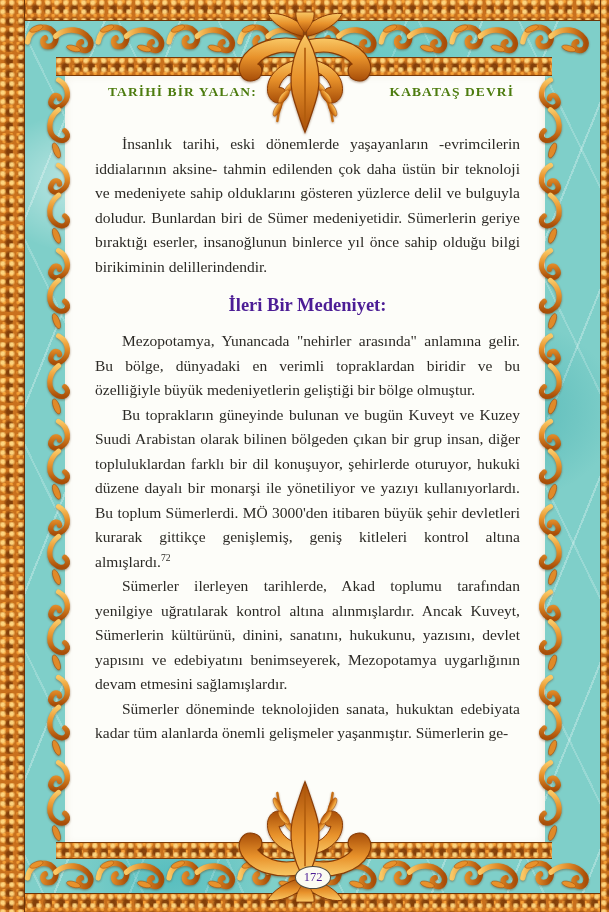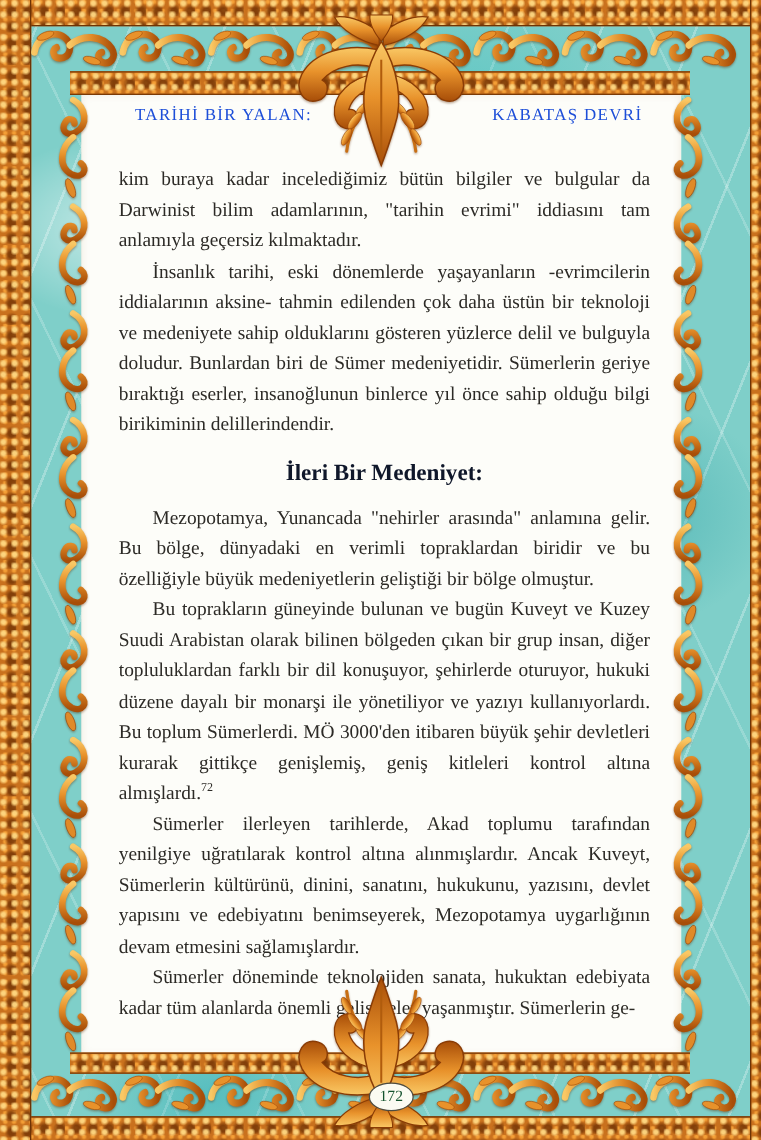--- a/index.html
+++ b/index.html
@@ -48,37 +48,37 @@
   .band-scroll-bottom{left:24px;top:857px;width:566px;height:34px;}
   .side-scroll-left{left:44px;top:76px;width:27px;height:768px;}
   .side-scroll-right{left:538px;top:76px;width:27px;height:768px;}
   .flourish-top{left:214px;top:12px;width:182px;height:122px;z-index:6;}
   .flourish-bottom{left:214px;top:780px;width:182px;height:122px;z-index:6;}
   
   .page-badge{
     position:absolute;left:295px;top:866px;width:34px;height:21px;z-index:9;
     background:#fbfbf2;border:1.5px solid #4d4c42;border-radius:50%;
     display:flex;align-items:center;justify-content:center;
-    font-size:12.5px;color:#14532d;
+    font-size:12.5px;color:#4c1d95;
   }
   
   .content{
     position:absolute;left:95px;top:84px;width:425px;height:756px;z-index:5;
     color:#2c2a26;overflow:hidden;
   }
   .hdr{
     display:flex;justify-content:space-between;
-    font-weight:normal;font-size:13.5px;letter-spacing:1.1px;color:#1d4ed8;
+    font-weight:bold;font-size:13.5px;letter-spacing:1.1px;color:#4d7c0f;
     padding:0 6px 0 13px;
   }
   .body-text{margin-top:32px;font-size:15.5px;line-height:24.5px;text-align:justify;hyphens:auto;}
   .body-text p{margin:0;}
   .body-text p.ind{text-indent:27px;}
   .sec-heading{
-    text-align:center;font-weight:bold;color:#0f172a;
+    text-align:center;font-weight:bold;color:#4c1d95;
     font-size:18.5px;line-height:27px;margin:13px 0 10px 0;
   }
   sup.fn{font-size:.62em;line-height:0;}
 </style>
 </head>
 <body>
 
 <div class="stage">
 
   <svg width="0" height="0" style="position:absolute" aria-hidden="true">
@@ -194,21 +194,20 @@
     <span>172</span>
   </div>
 
   <div class="content">
     <div class="hdr">
       <span>TARİHİ BİR YALAN:</span>
       <span>KABATAŞ DEVRİ</span>
     </div>
 
     <div class="body-text">
-      <p>kim buraya kadar incelediğimiz bütün bilgiler ve bulgular da Darwinist bilim adamlarının, "tarihin evrimi" iddiasını tam anlamıyla geçersiz kılmaktadır.</p>
       <p class="ind">İnsanlık tarihi, eski dönemlerde yaşayanların -evrimcilerin iddialarının aksine- tahmin edilenden çok daha üstün bir teknoloji ve medeniyete sahip olduklarını gösteren yüzlerce delil ve bulguyla doludur. Bunlardan biri de Sümer medeniyetidir. Sümerlerin geriye bıraktığı eserler, insanoğlunun binlerce yıl önce sahip olduğu bilgi birikiminin delillerindendir.</p>
 
       <div class="sec-heading">
         <div>İleri Bir Medeniyet:</div>
       </div>
 
       <p class="ind">Mezopotamya, Yunancada "nehirler arasında" anlamına gelir. Bu bölge, dünyadaki en verimli topraklardan biridir ve bu özelliğiyle büyük medeniyetlerin geliştiği bir bölge olmuştur.</p>
       <p class="ind"><span>Bu toprakların güneyinde bulunan ve bugün Kuveyt ve Kuzey Suudi Arabistan olarak bilinen bölgeden çıkan bir grup insan, diğer topluluklardan farklı bir dil konuşuyor, şehirlerde oturuyor, hukuki düzene dayalı bir monarşi ile yönetiliyor ve yazıyı kullanıyorlardı. Bu toplum Sümerlerdi. MÖ 3000'den itibaren büyük şehir devletleri kurarak gittikçe genişlemiş, geniş kitleleri kontrol altına almışlardı.</span><sup class="fn">72</sup></p>
       <p class="ind">Sümerler ilerleyen tarihlerde, Akad toplumu tarafından yenilgiye uğratılarak kontrol altına alınmışlardır. Ancak Kuveyt, Sümerlerin kültürünü, dinini, sanatını, hukukunu, yazısını, devlet yapısını ve edebiyatını benimseyerek, Mezopotamya uygarlığının devam etmesini sağlamışlardır.</p>
       <p class="ind">Sümerler döneminde teknolojiden sanata, hukuktan edebiyata kadar tüm alanlarda önemli gelişmeler yaşanmıştır. Sümerlerin ge-</p>

